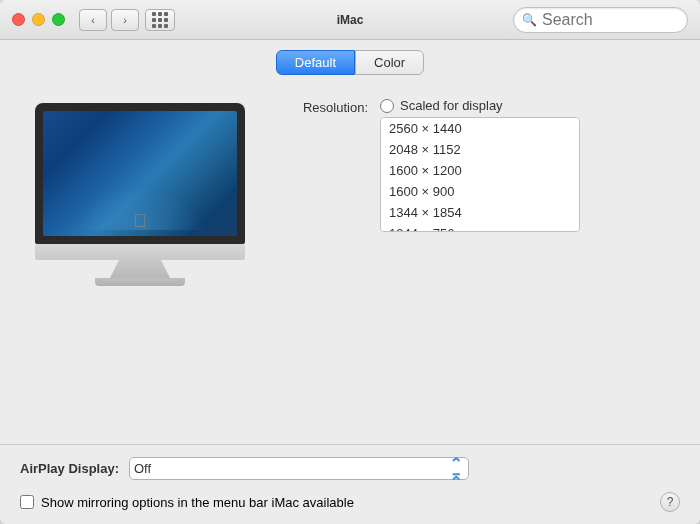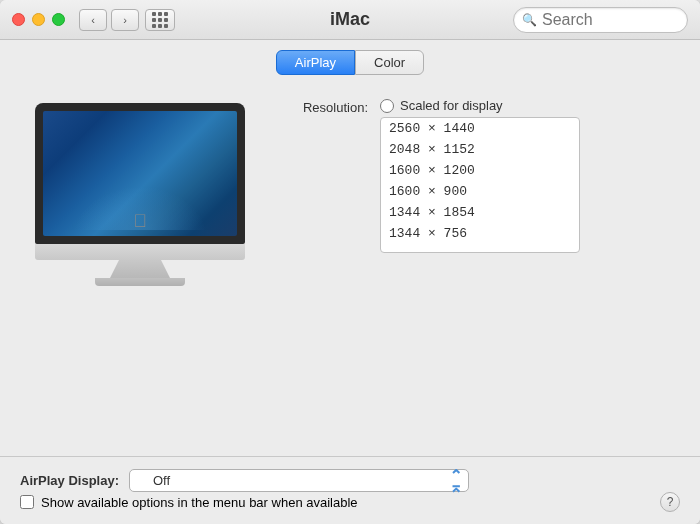--- a/index.html
+++ b/index.html
@@ -81,21 +81,21 @@
       align-items: center;
       justify-content: center;
       margin-left: 6px;
       cursor: pointer;
     }
 
     .window-title {
       position: absolute;
       left: 50%;
       transform: translateX(-50%);
-      font-size: 18px;
+      font-size: 12px;
       font-weight: 600;
       color: #333;
     }
 
     .search-box {
       margin-left: auto;
       display: flex;
       align-items: center;
       background: white;
       border: 1px solid #c0c0c0;
@@ -286,24 +286,23 @@
       font-size: 13px;
       color: #333;
     }
 
     
     .resolution-list {
       border: 1px solid #c0c0c0;
       background: white;
       border-radius: 4px;
       overflow-y: scroll;
-      height: 136px;
+      height: 115px;
       width: 200px;
       margin-top: 2px;
-      font-family: Liberation Mono, monospace;
     }
 
     .resolution-list::-webkit-scrollbar {
       width: 14px;
     }
 
     .resolution-list::-webkit-scrollbar-track {
       background: #f0f0f0;
     }
 
@@ -362,21 +361,21 @@
       accent-color: #2980f5;
       cursor: pointer;
     }
 
     
     .bottom-section {
       border-top: 1px solid #c8c8c8;
       padding: 12px 20px;
       display: flex;
       flex-direction: column;
-      gap: 0;
+      gap: 12px;
       background: #ececec;
     }
 
     .airplay-row {
       display: flex;
       align-items: center;
       gap: 10px;
     }
 
     .airplay-label {
@@ -390,21 +389,21 @@
       display: flex;
       align-items: center;
     }
 
     .airplay-select {
       appearance: none;
       -webkit-appearance: none;
       background: white;
       border: 1px solid #b0b0b0;
       border-radius: 5px;
-      padding: 3px 30px 3px 23px;
+      padding: 3px 30px 3px 4px;
       font-size: 13px;
       width: 340px;
       color: #333;
       cursor: pointer;
     }
 
     .select-arrows {
       position: absolute;
       right: 6px;
       top: 50%;
@@ -488,21 +487,21 @@
       </div>
     </div>
     <div class="window-title">iMac</div>
     <div class="search-box">
       <span class="search-icon-sym">🔍</span>
       <input type="text" placeholder="Search" style="">
     </div>
   </div>
 
   <div class="tabbar">
-    <div class="tab active">AirPlay</div>
+    <div class="tab active">Default</div>
     <div class="tab">Color</div>
   </div>
 
   <div class="content">
     <div class="main-section">
 
       <div class="monitor-area">
         <div class="monitor">
           <div class="monitor-screen-outer">
             <div class="monitor-screen"></div>
@@ -551,19 +550,19 @@
         </select>
         <div class="select-arrows">
           <span>⌃</span>
           <span>⌅</span>
         </div>
       </div>
     </div>
     <div class="mirroring-row">
       <div class="mirroring-left">
         <input type="checkbox" class="checkbox-input" style="">
-        <span>Show available options in the menu bar when available</span>
+        <span>Show mirroring options in the menu bar iMac available</span>
       </div>
       <div class="help-btn">?</div>
     </div>
   </div>
 
 </div>
 
 </body></html>

